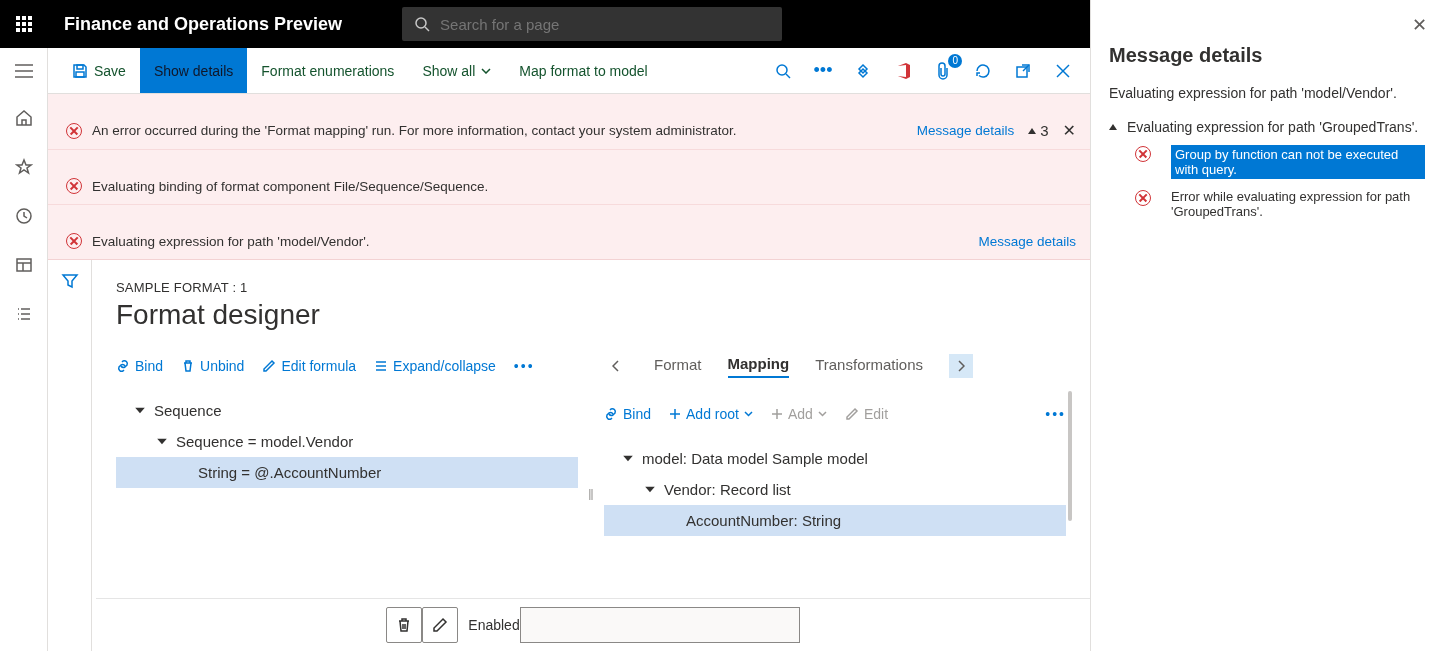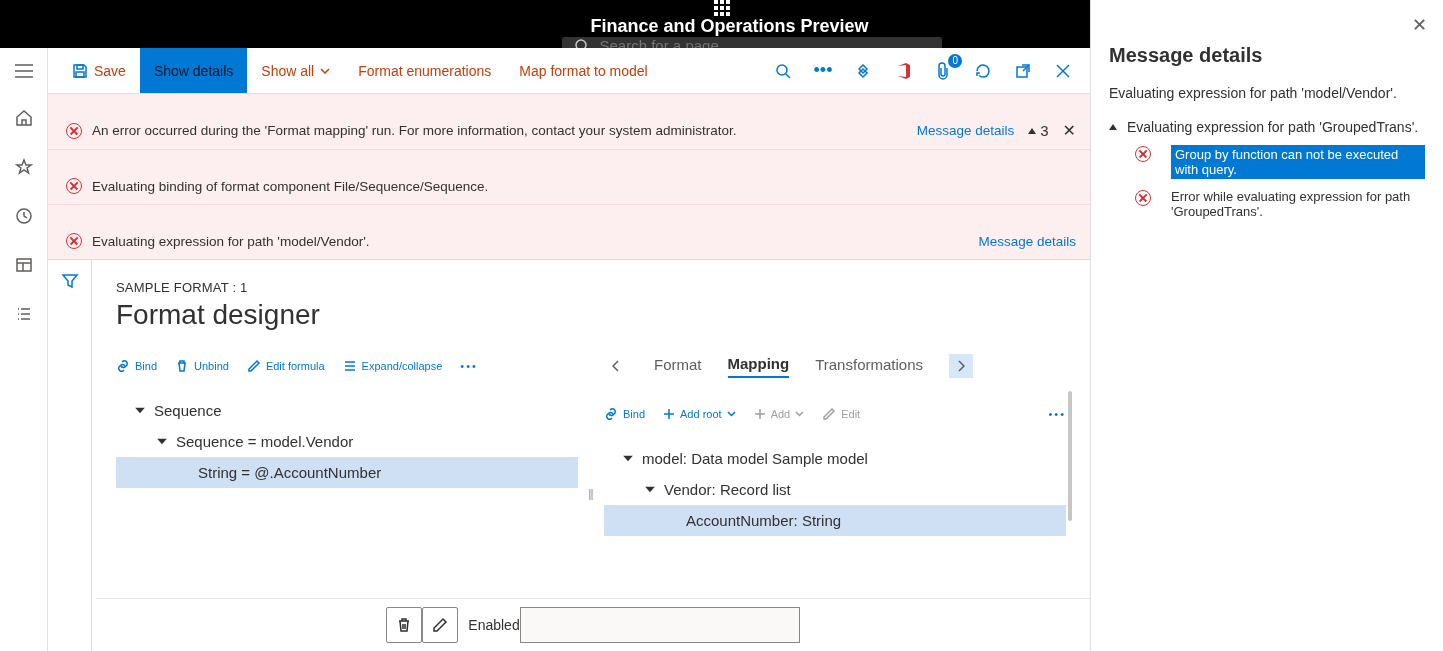--- a/index.html
+++ b/index.html
@@ -1,40 +1,40 @@
 <!DOCTYPE html>
 <html><head>
 <meta charset="utf-8">
 <style>
   * { box-sizing: border-box; margin: 0; padding: 0; }
   body { font-family: "Segoe UI", Arial, sans-serif; font-size: 14px; color: #323130; overflow: hidden; width: 1443px; height: 651px; background: #fff; }
   
   
-  .topbar { display: flex; align-items: center; height: 48px; background: #000; color: #fff; flex-direction: column; }
+  .topbar { display: flex; align-items: center; height: 48px; background: #000; color: #fff; }
   .waffle { width: 48px; display: flex; align-items: center; justify-content: center; }
   .waffle-icon { display: grid; grid-template-columns: repeat(3,4px); grid-template-rows: repeat(3,4px); gap: 2px; }
   .waffle-icon span { background: #fff; }
   .app-title { font-size: 18px; font-weight: 600; margin-left: 16px; flex: 0 0 auto; }
   .searchbox { margin-left: 60px; display: flex; align-items: center; background: #333; height: 34px; width: 380px; border-radius: 2px; padding: 0 12px; color: #c8c8c8; }
   .searchbox svg { margin-right: 10px; flex:0 0 auto; }
   .searchbox input { background: transparent; border: none; color: #fff; font-size: 15px; outline: none; width: 100%; }
   .topbar-right { margin-left: auto; display: flex; align-items: center; gap: 24px; padding-right: 18px; }
   .topbar-right .txt { color: #fff; font-size: 15px; }
   .ticon { color: #fff; width: 20px; height: 20px; display: flex; align-items:center; justify-content:center; }
   .avatar { width: 32px; height: 32px; border-radius: 50%; background: #a6d3e8; color: #1b3a57; display: flex; align-items: center; justify-content: center; font-size: 13px; font-weight:600; }
   
   
   .leftrail { position: absolute; top: 48px; left: 0; width: 48px; bottom: 0; background: #fff; border-right: 1px solid #e1dfdd; display: flex; flex-direction: column; align-items: center; padding-top: 16px; gap: 28px; color: #605e5c; }
   
   
   .main { position: absolute; top: 48px; left: 48px; right: 353px; bottom: 0; background: #fff; display: flex; flex-direction: column; }
   
   
   .actionbar { height: 46px; display: flex; align-items: center; border-bottom: 1px solid #e1dfdd; padding-left: 10px; }
-  .actbtn { display: flex; align-items: center; gap: 6px; padding: 0 14px; height: 100%; color: #c2410c; font-size: 14px; cursor: pointer; }
+  .actbtn { display: flex; align-items: center; gap: 6px; padding: 0 14px; height: 100%; color: #14532d; font-size: 14px; cursor: pointer; }
   .actbtn.primary { background: #0078d4; color: #0f172a; }
   .actbtn svg { flex:0 0 auto; }
   .action-icons { margin-left: auto; display: flex; align-items: center; gap: 18px; padding-right: 16px; color: #0078d4; }
   .action-icons .ai { width: 22px; height: 22px; display:flex; align-items:center; justify-content:center; cursor:pointer; }
   .badge-wrap { position: relative; }
   .badge { position: absolute; top: -6px; right: -8px; background: #0078d4; color: #fff; font-size: 10px; border-radius: 8px; padding: 0 4px; line-height: 14px; }
   
   
   .msgarea { background: #fdeeef; border-bottom: 1px solid #f3d2d3; }
   .msgrow { display: flex; align-items: center; padding: 28px 14px 10px 18px; border-bottom: 1px solid #f7dadb; font-size: 13.5px; }
@@ -50,21 +50,21 @@
   
   
   .designer { flex: 1; display: flex; background: #fff; overflow:hidden; }
   .funnel-col { width: 44px; border-right: 1px solid #e1dfdd; display: flex; justify-content: center; padding-top: 12px; color: #0078d4;}
   .designer-body { flex: 1; padding: 20px 24px 10px 24px; display:flex; flex-direction:column; position:relative;}
   .breadcrumb-s { font-size: 13px; color:#323130; letter-spacing:0.2px;}
   .page-title { font-size: 28px; font-weight: 400; margin-top: 4px; }
   
   .panes { display: flex; flex: 1; margin-top: 18px; gap: 10px; position:relative; }
   .pane { flex: 1; display:flex; flex-direction:column; position:relative;}
-  .pane-tools { display: flex; align-items: center; gap: 18px; color: #0078d4; font-size: 11px; height: 34px; }
+  .pane-tools { display: flex; align-items: center; gap: 18px; color: #0078d4; font-size: 14px; height: 34px; }
   .pane-tools .tool { display: flex; align-items:center; gap:5px; cursor:pointer; }
   .pane-tools .tool.disabled { color: #a19f9d; cursor:default; }
   .pane-tools .dots { color: #0078d4; letter-spacing:2px; cursor:pointer;}
   
   .tabs-row { display:flex; align-items:center; gap: 26px; font-size:15px; color:#605e5c; height:34px; }
   .tabs-row .tab { cursor:pointer; padding-bottom:4px;}
   .tabs-row .tab.active { color:#323130; font-weight:600; border-bottom:2px solid #0078d4; }
   .tabs-row .navbtn { width:24px; height:24px; display:flex; align-items:center; justify-content:center; cursor:pointer; color:#605e5c;}
   .tabs-row .navbtn.filled { background:#d6e8f7; }
   
@@ -188,27 +188,27 @@
   <div class="actionbar">
     <div class="actbtn">
       <svg width="16" height="16" viewBox="0 0 16 16" style="color:#0078d4">
           <path d="M2 2h10l2 2v10H2z"></path>
           <rect x="5" y="2" width="6" height="4"></rect>
           <rect x="4" y="9" width="8" height="5"></rect>
         </svg>
       <span>Save</span>
     </div>
     <div class="actbtn primary">Show details</div>
+    <div class="actbtn">Format enumerations</div>
     <div class="actbtn">
       <span>Show all</span>
       <svg width="10" height="6" viewBox="0 0 10 6">
           <path d="M1 1l4 4 4-4"></path>
         </svg>
     </div>
-    <div class="actbtn">Format enumerations</div>
     <div class="actbtn">Map format to model</div>
     <div class="action-icons">
       <span class="ai">
           <svg width="16" height="16" viewBox="0 0 16 16">
             <circle cx="7" cy="7" r="5"></circle>
             <line x1="11" y1="11" x2="15" y2="15"></line>
           </svg>
         </span>
       <span class="ai dots" style="color:#0078d4;font-size:18px;">•••</span>
       <span class="ai" style="color:#0078d4">

